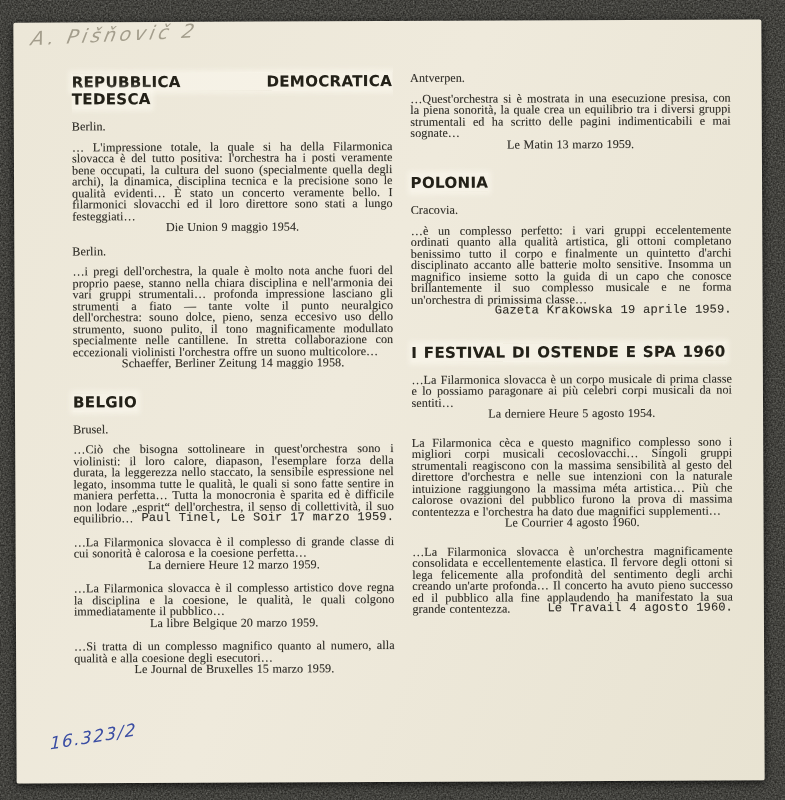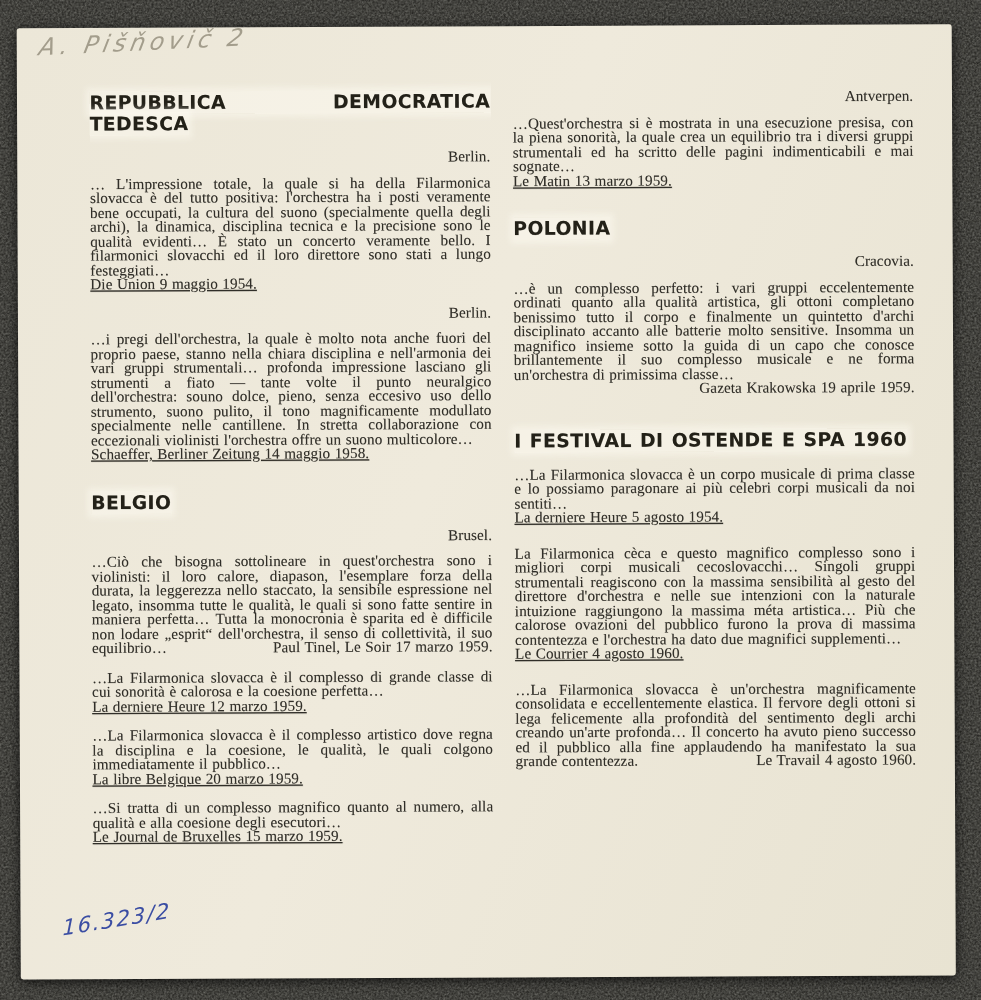--- a/index.html
+++ b/index.html
@@ -26,26 +26,26 @@
          text-shadow: 0.2px 0.2px 0 rgba(48,46,40,0.35); }
   h2 {
     font-family:"DejaVu Sans", sans-serif; font-weight:bold;
     font-size:15px; line-height:17px; letter-spacing:0.35px; word-spacing:1px;
     color: var(--heading, #232118);
     margin:0 0 13px 0;
   }
   h2 .hl { background: rgba(255,253,245,0.45); box-shadow: 0 0 5px 3px rgba(255,253,245,0.45); }
   h2.mt  { margin-top:24px; }
   h2.mt2 { margin-top:27px; }
-  .place { margin:0 0 9px 0; text-align:right; }
+  .place { margin:0 0 9px 0; text-align:left; }
   .quote { margin-bottom:12px; }
   .quote.gap-lg { margin-bottom:17px; }
   p.body { display:flow-root; margin:0; }
-  .cite { text-align:left; margin:0;text-decoration:underline; }
-  .cite-inline { float:right; padding-left:8px; }
+  .cite { text-align:center; margin:0; }
+  .cite-inline { float:right; padding-left:8px;font-family:Liberation Mono, monospace; }
   .hand-top {
     position:absolute; left:18px; top:1px;
     font-family:"DejaVu Sans", sans-serif; font-style:italic;
     color: var(--pencil, #97917f); opacity:0.85;
     font-size:19px; letter-spacing:3.5px;
     transform: rotate(-2.5deg) skewX(-14deg);
     white-space:nowrap;
   }
   .hand-bottom {
     position:absolute; left:33px; top:704px;

